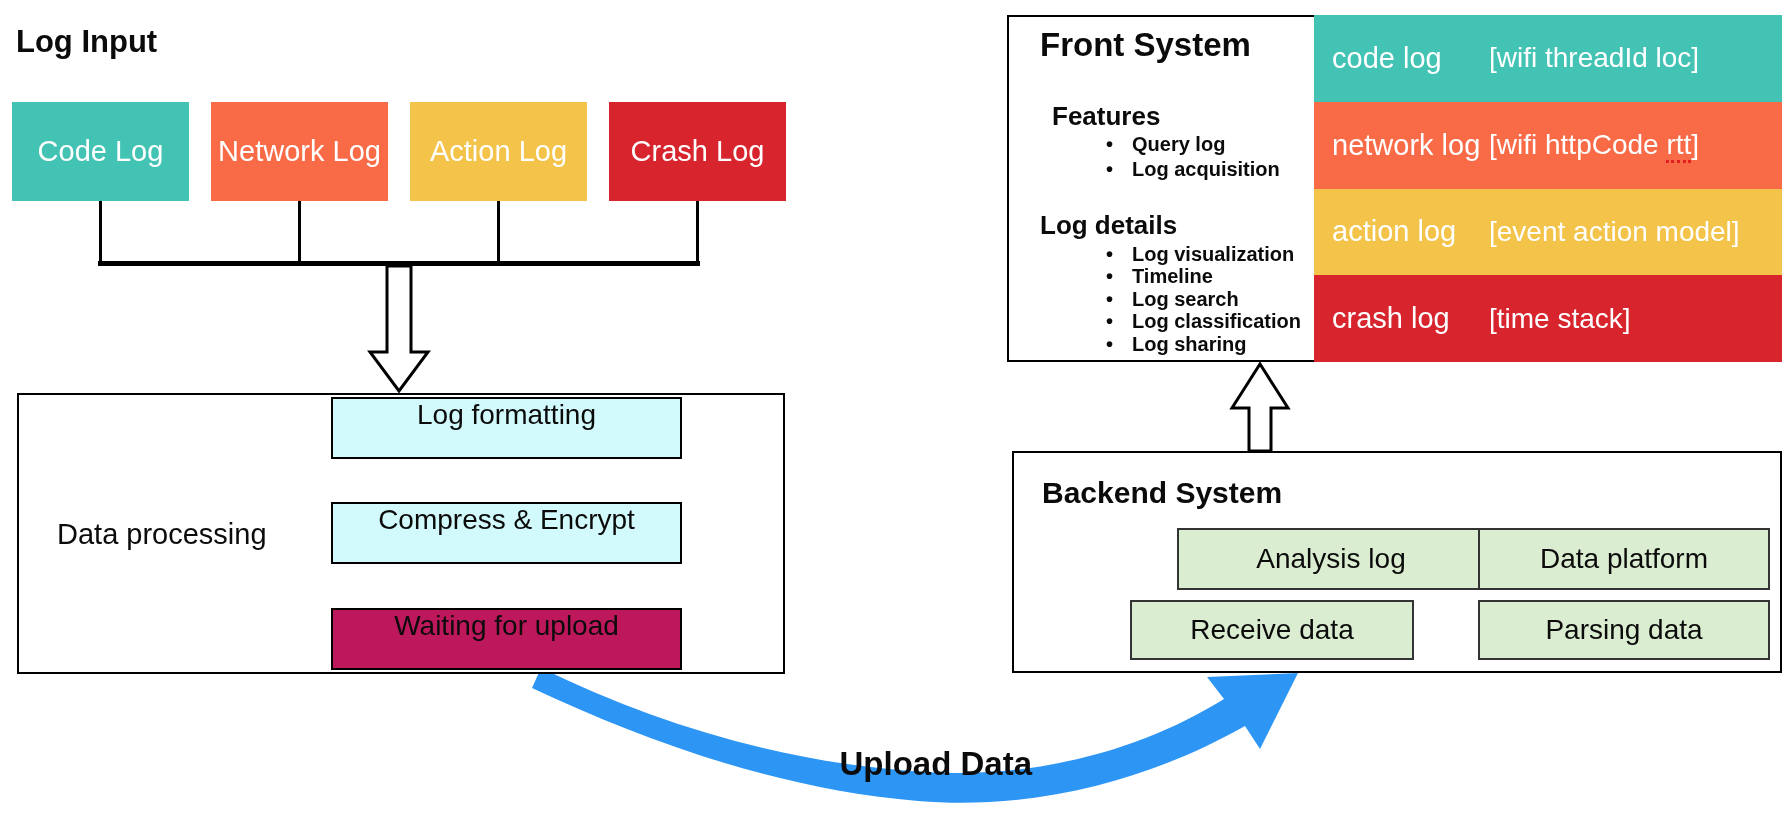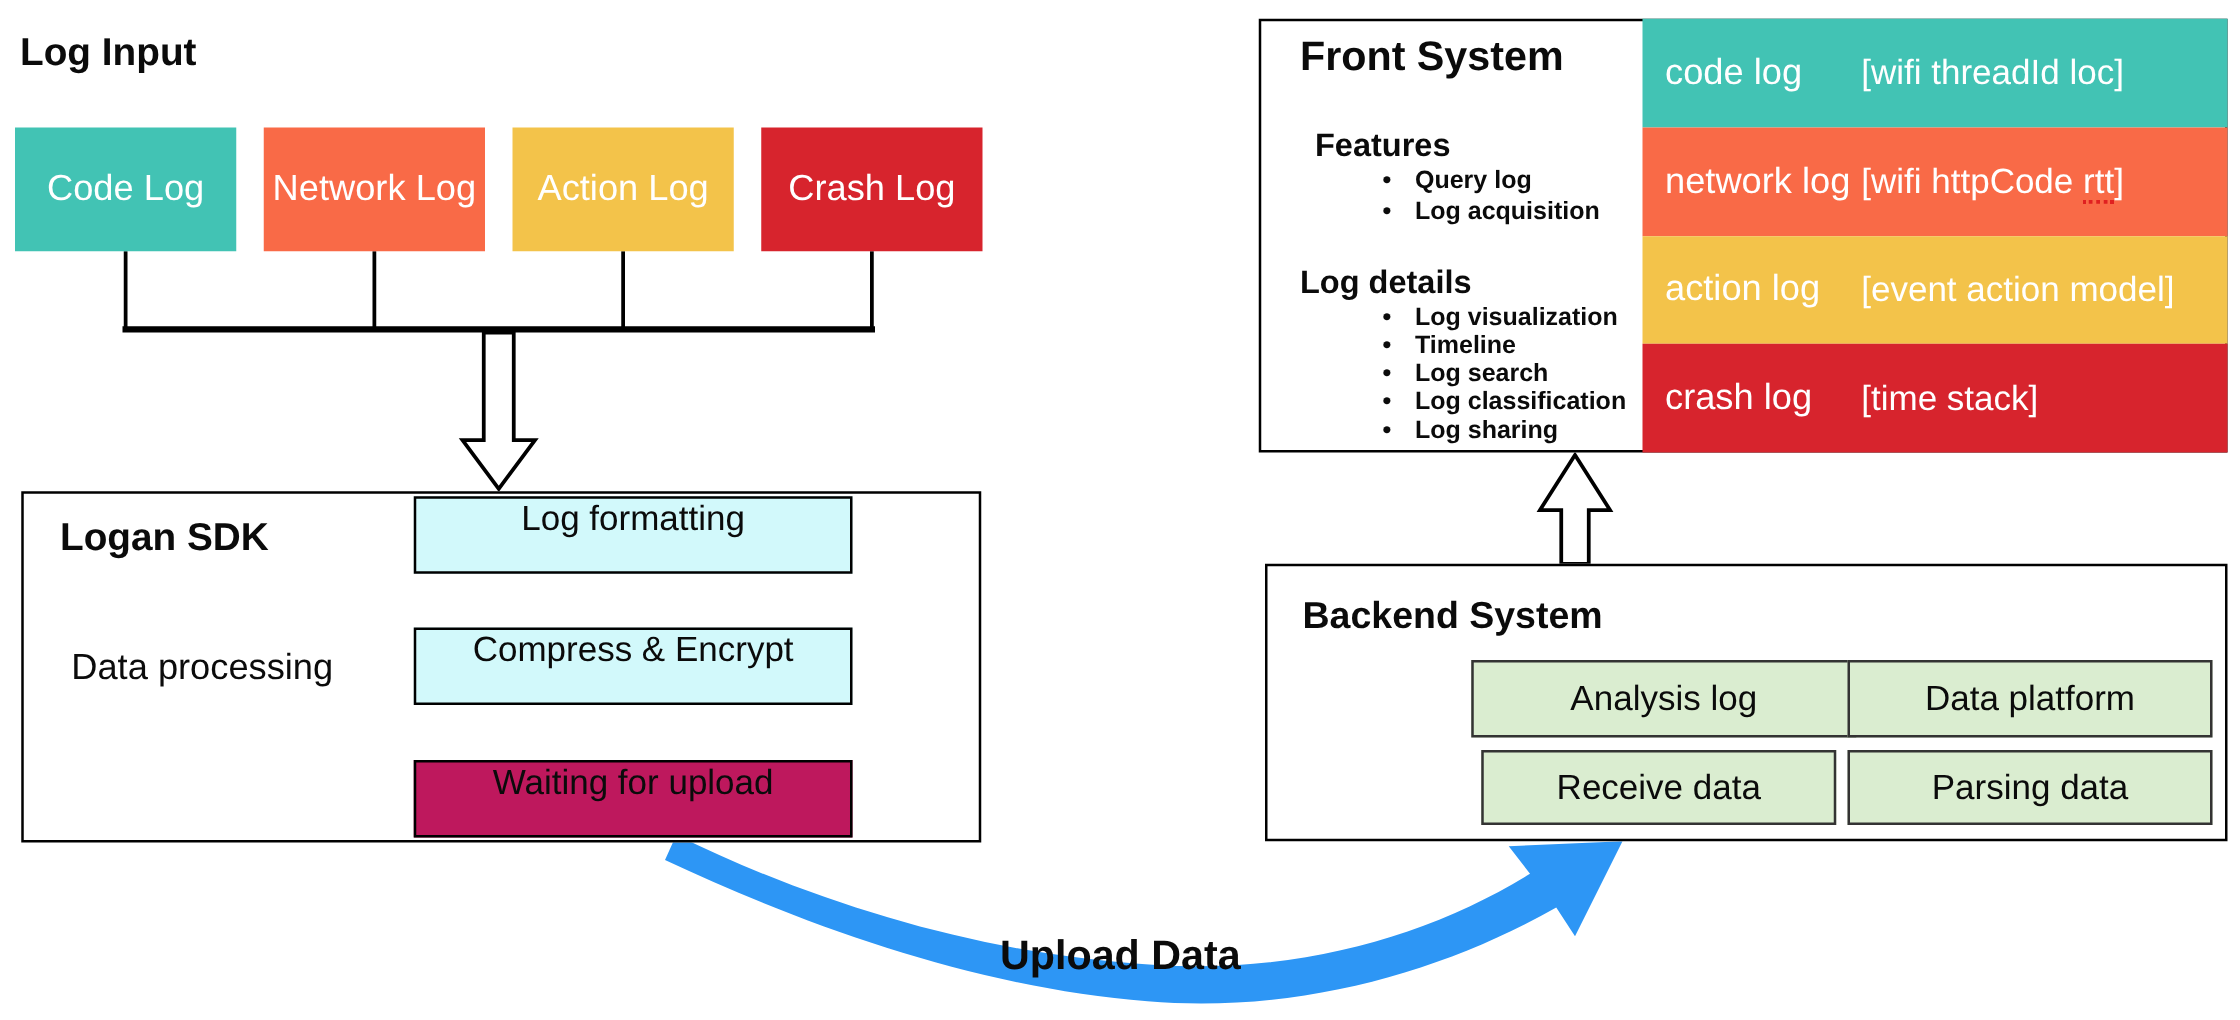--- a/index.html
+++ b/index.html
@@ -15,21 +15,21 @@
   
   #overlay{position:absolute;left:0;top:0;width:1792px;height:816px;pointer-events:none;}
   
   .loganbox{left:17px;top:393px;width:768px;height:281px;border:2px solid #000;box-sizing:border-box;background:#fff;}
   .logantitle{left:48px;top:412px;font-size:31px;font-weight:bold;}
   .dataproc{left:57px;top:518px;font-size:29px;}
   .step{left:331px;width:351px;height:62px;border:2px solid #000;box-sizing:border-box;
         display:flex;justify-content:center;font-size:28px;}
   .step.s0{top:397px;} .step.s1{top:502px;} .step.s2{top:608px;}
   
-  .uploadlbl{left:800px;top:745px;width:232px;text-align:left;font-size:33px;font-weight:bold;}
+  .uploadlbl{left:800px;top:745px;width:232px;text-align:right;font-size:33px;font-weight:bold;}
   
   .frontbox{left:1007px;top:15px;width:775px;height:347px;border:2px solid #000;box-sizing:border-box;background:#fff;}
   .fronttitle{left:1040px;top:26px;font-size:33px;font-weight:bold;}
   .subhead{font-size:26px;font-weight:bold;}
   .subhead.features{left:1040px;top:101px;margin-left:12px;}
   .subhead.logdetails{left:1040px;top:210px;}
   ul.blist{list-style:none;margin:0;padding:0;font-weight:bold;font-size:20px;}
   ul.blist li{position:relative;padding-left:34px;}
   ul.blist li::before{content:"\2022";position:absolute;left:8px;}
   .blist.features{left:1098px;top:132px;line-height:25px;}
@@ -38,21 +38,21 @@
   .frow{flex:1;display:flex;align-items:center;color:#fff;padding-left:18px;box-sizing:border-box;}
   .frow .rlabel{font-size:29px;min-width:157px;}
   .frow .rattrs{font-size:28px;white-space:pre;}
   .typo{border-bottom:3px dotted #e02020;}
   
   .backbox{left:1012px;top:451px;width:770px;height:222px;border:2px solid #000;box-sizing:border-box;background:#fff;}
   .backtitle{left:1042px;top:476px;font-size:30px;font-weight:bold;}
   .gbox{border:2px solid #333;box-sizing:border-box;display:flex;align-items:center;justify-content:center;font-size:28px;}
   .gbox.g0{left:1177px;top:528px;width:308px;height:62px;}
   .gbox.g1{left:1478px;top:528px;width:292px;height:62px;}
-  .gbox.g2{left:1185px;top:600px;width:284px;height:60px;}
+  .gbox.g2{left:1130px;top:600px;width:284px;height:60px;}
   .gbox.g3{left:1478px;top:600px;width:292px;height:60px;}
 </style>
 </head>
 <body>
 
 <div id="stage">
 
   <svg id="overlay" viewBox="0 0 1792 816">
     <g>
       <path d="M100.5 201 V263 M299.5 201 V263 M498.5 201 V263 M697.5 201 V263" stroke="#000" stroke-width="3" fill="none"></path>
@@ -81,21 +81,20 @@
     <span>Network Log</span>
   </div>
   <div class="abs inbox b2" style="background-color: rgb(243, 195, 74);">
     <span>Action Log</span>
   </div>
   <div class="abs inbox b3" style="background-color: rgb(215, 36, 45);">
     <span>Crash Log</span>
   </div>
 
   <div class="abs loganbox"></div>
-  <div class="abs logantitle">Logan SDK</div>
   <div class="abs dataproc">Data processing</div>
   <div class="abs step s0" style="background-color: rgb(210, 249, 251);">
     <span>Log formatting</span>
   </div>
   <div class="abs step s1" style="background-color: rgb(210, 249, 251);">
     <span>Compress &amp; Encrypt</span>
   </div>
   <div class="abs step s2" style="background-color: #be185d;">
     <span>Waiting for upload</span>
   </div>

